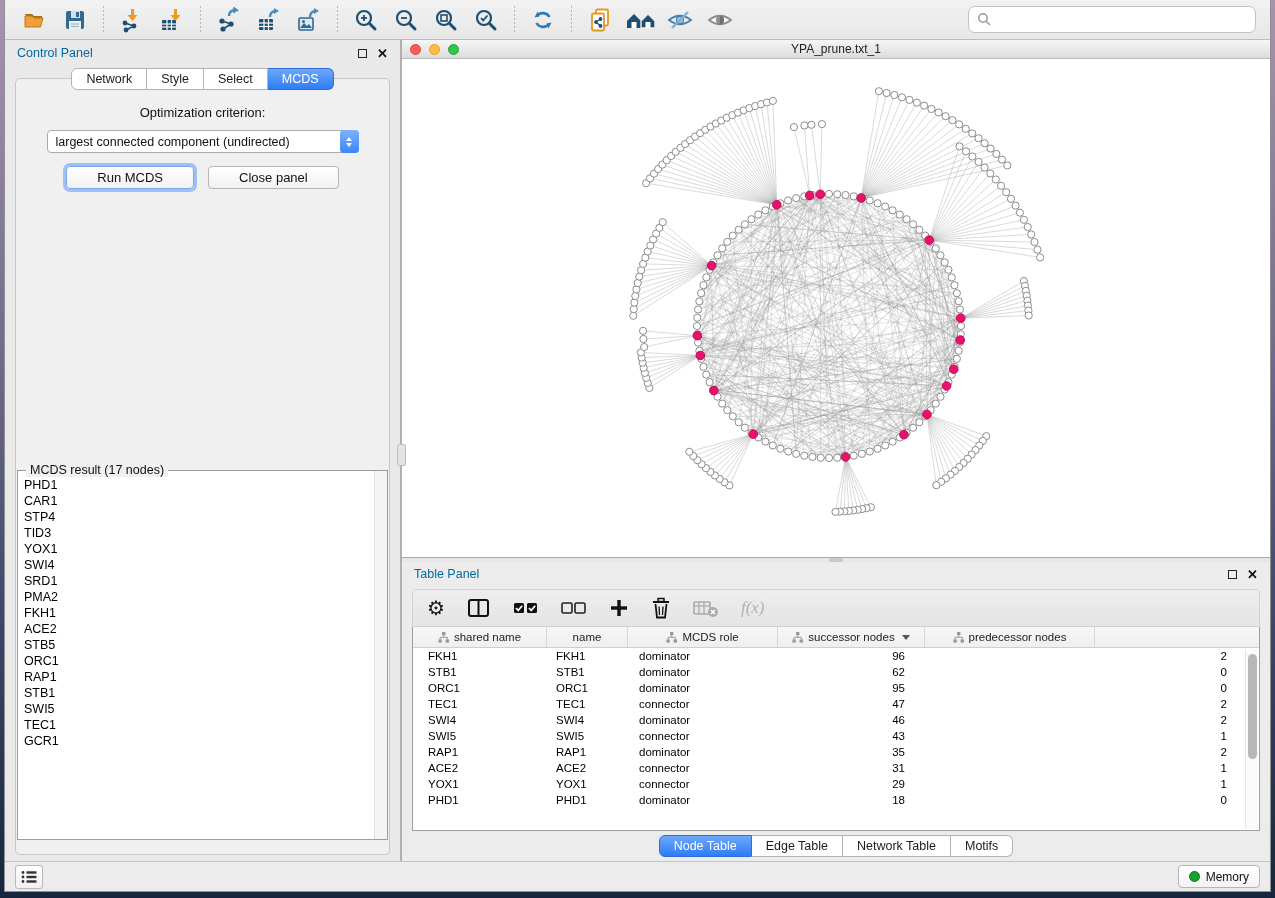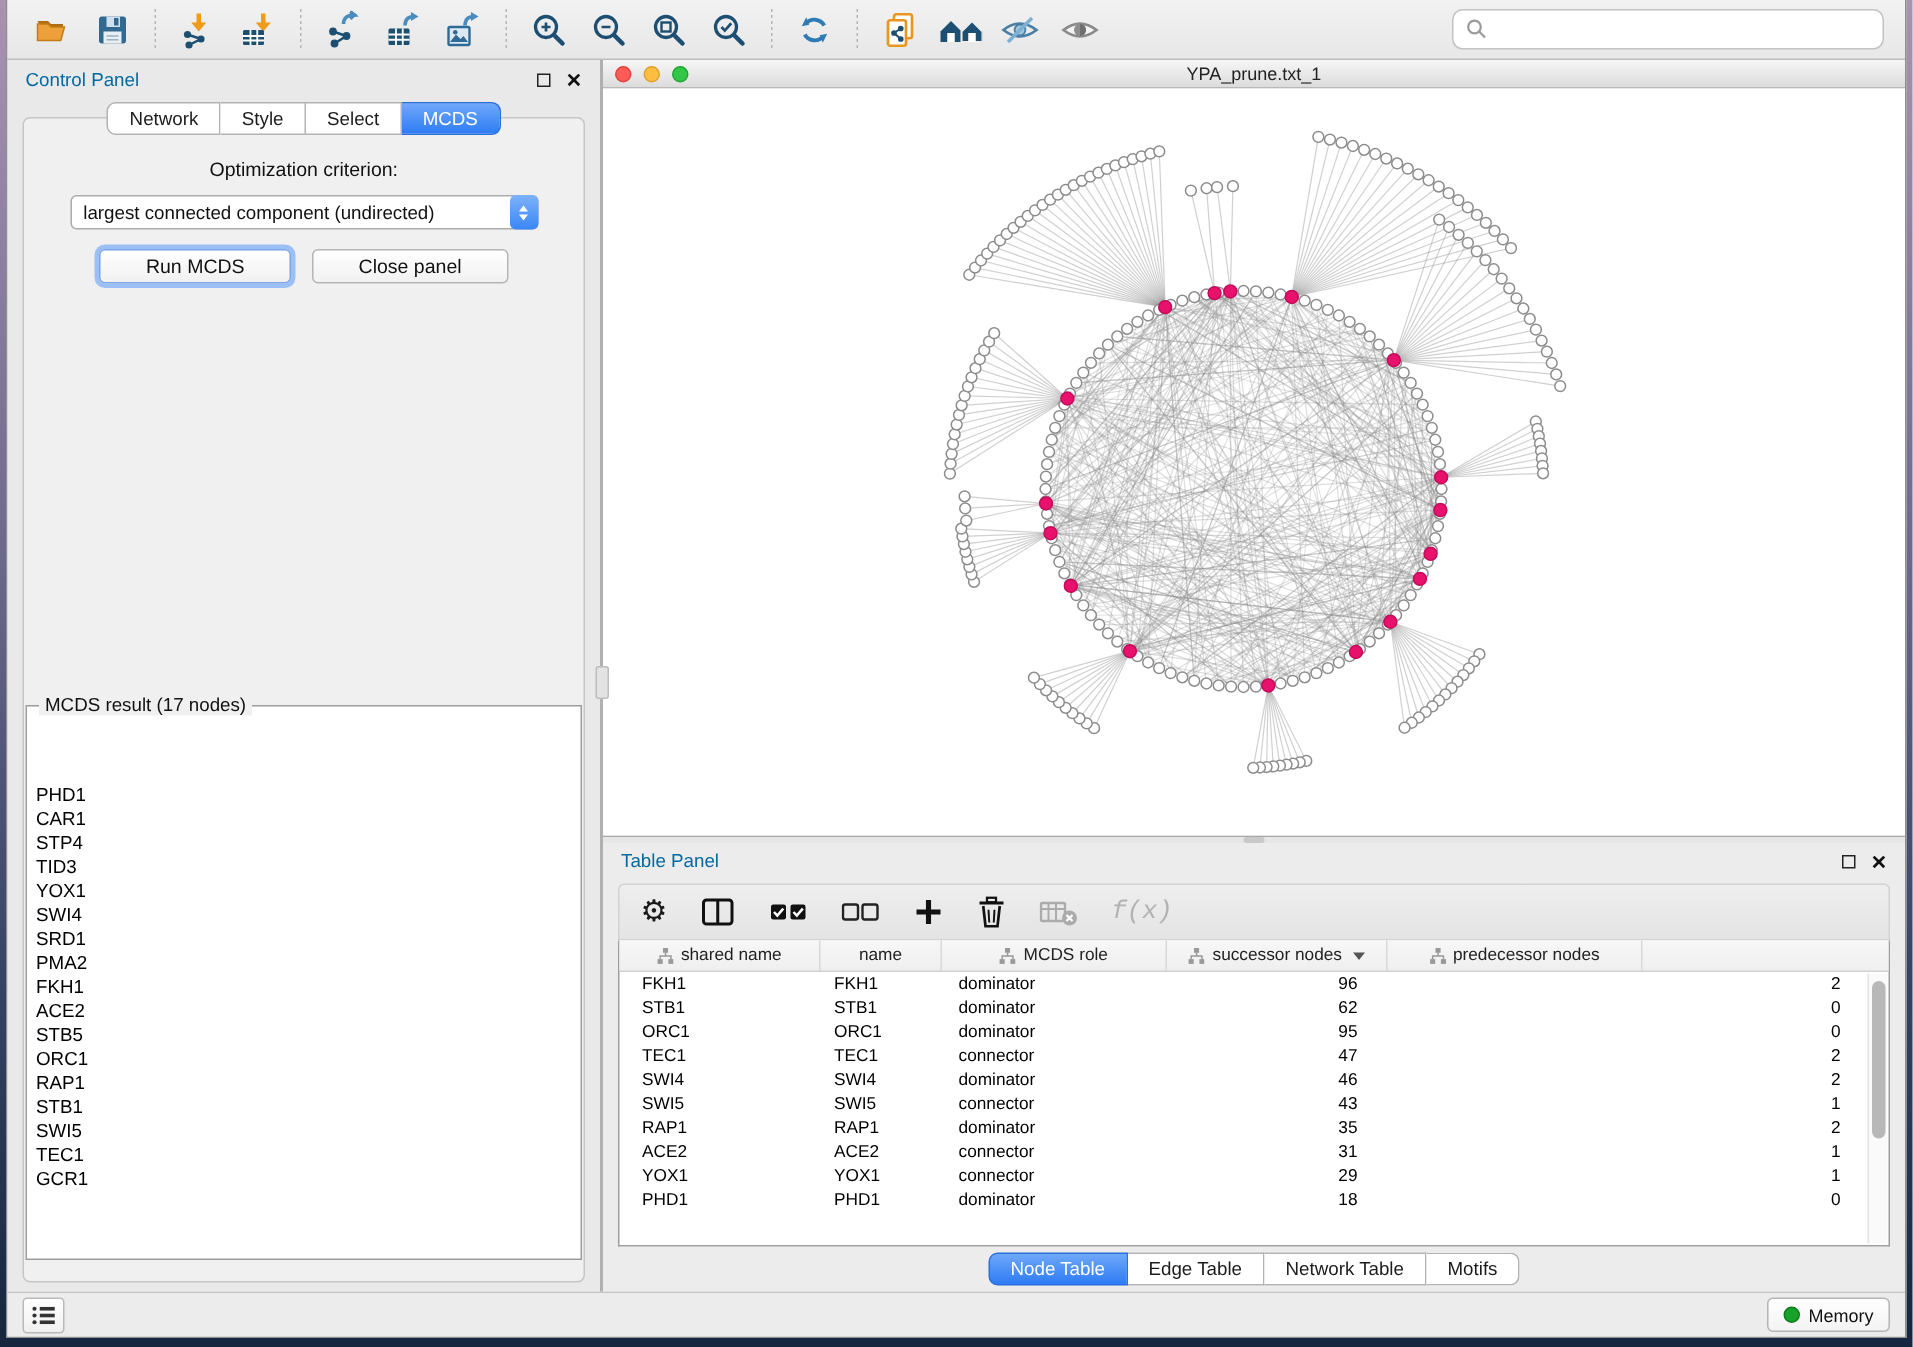--- a/index.html
+++ b/index.html
@@ -51,21 +51,21 @@
   .sel-stepper{ width:19px; height:23px; margin:-1px -1px -1px 0; border-radius:4px; background:linear-gradient(#7db2fa,#3b86f7);
     display:flex; flex-direction:column; align-items:center; justify-content:center; gap:2px; }
   .chev{ width:0; height:0; border-left:3.5px solid transparent; border-right:3.5px solid transparent; }
   .chev.up{ border-bottom:4px solid #fff; } .chev.down{ border-top:4px solid #fff; }
   .btn-row{ margin-top:13px; display:flex; gap:14px; }
   .push-btn{ background:linear-gradient(#fff,#f1f1f1); border:1px solid #b5b5b5; border-radius:4px;
     font-size:13px; color:#111; padding:3px 30px; font-family:"Liberation Sans",sans-serif; }
   .push-btn.focused{ box-shadow:0 0 0 3px rgba(100,160,250,.6); border-color:#7aa8e8; }
 
   .group-box{ margin-top:auto; width:371px; height:370px; margin-bottom:14px; border:1px solid #9c9c9c;
-    position:relative; background:#fff; display:flex;align-items:center; }
+    position:relative; background:#fff; display:flex; }
   .group-label{ position:absolute; top:-8px; left:8px; background:#f0f0f0; padding:0 4px; font-size:12.5px; color:#111; }
   .mcds-list{ flex:1; overflow:hidden; padding:6px 0 0 6px; }
   .list-item{ font-size:12.5px; line-height:16px; color:#000; }
   .vscroll-track{ width:13px; background:#f4f4f4; border-left:1px solid #e0e0e0; }
 
   
   .v-grip{ position:absolute; left:392px; top:404px; width:9px; height:22px; background:#e3e3e3;
     border:1px solid #bdbdbd; border-radius:2px; z-index:5; }
 
   
@@ -80,21 +80,21 @@
   .net-canvas svg{ position:absolute; inset:0; }
   .h-splitter{ height:4px; flex:0 0 4px; background:#e6e6e6; display:flex; align-items:center; justify-content:center; }
   .h-grip{ width:14px; height:4px; background:#c9c9c9; border-radius:2px; }
 
   
   .table-panel{ flex:1; display:flex; flex-direction:column; background:#ececec; min-height:0; }
   .tp-toolbar{ margin:3px 10px 0 10px; height:38px; flex:0 0 38px; background:linear-gradient(#eee,#e4e4e4);
     border:1px solid #d2d2d2; border-radius:4px 4px 0 0; display:flex; align-items:center; padding:0 14px; gap:22px; }
   .tp-icon{ display:flex; align-items:center; justify-content:center; height:26px; }
   .gear-glyph{ font-size:20px; color:#1a1a1a; line-height:1; }
-  .fx-glyph{ font-family:Liberation Mono, monospace; font-style:italic; font-size:17px; color:#b2b2b2; }
+  .fx-glyph{ font-family:Liberation Serif, serif; font-style:italic; font-size:17px; color:#b2b2b2; }
   .table-wrap{ margin:0 10px; flex:1; background:#fff; border:1px solid #9e9e9e; border-top:none;
     display:flex; flex-direction:column; position:relative; min-height:0; }
   .thead{ height:21px; flex:0 0 21px; background:linear-gradient(#f7f7f7,#efefef); border-bottom:1px solid #cfcfcf; display:flex; }
   .th{ display:flex; align-items:center; justify-content:center; gap:5px; font-size:11.5px; color:#222;
     border-right:1px solid #d8d8d8; }
   .th:last-child{ border-right:none; } .sort-chev{ width:0;height:0;border-left:4px solid transparent;border-right:4px solid transparent;border-top:5px solid #555; margin-left:2px;}
   .tbody{ flex:1; overflow:hidden; }
   .trow{ height:16px; display:flex; align-items:center; }
   .td{ font-size:11.5px; color:#000; white-space:nowrap; }
   .table-scroll{ position:absolute; right:1px; top:22px; bottom:1px; width:13px; background:#fafafa; border-left:1px solid #e4e4e4; }

